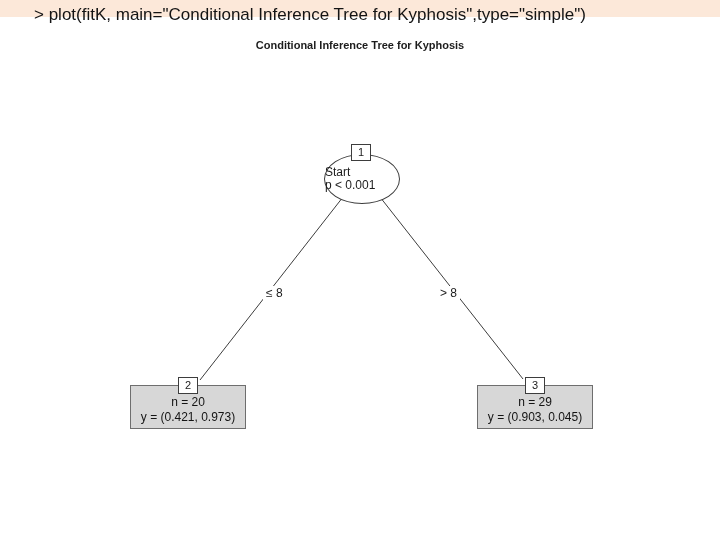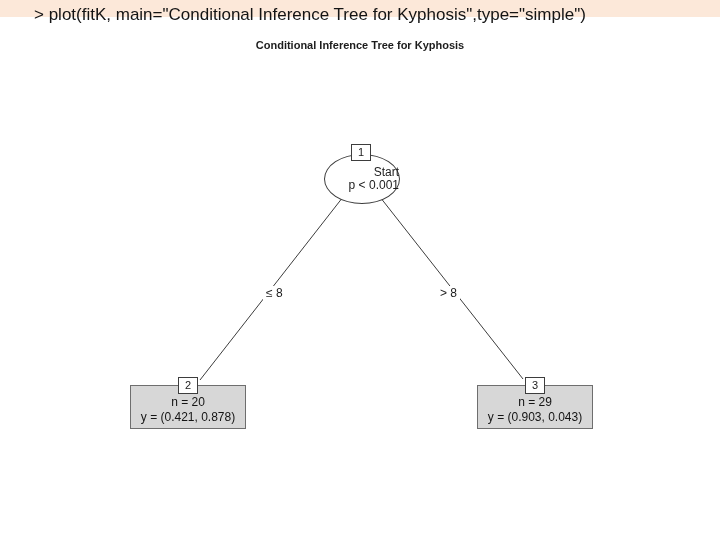--- a/index.html
+++ b/index.html
@@ -25,21 +25,21 @@
   .edges-svg{position:absolute;left:0;top:0;width:720px;height:540px;z-index:1;}
   .edge-label{
     position:absolute;z-index:2;background:#ffffff;
     font-size:12px;color:#1c1c1c;padding:0 3px;line-height:14px;
   }
   .edge-label.left{left:263px;top:286px;}
   .edge-label.right{left:437px;top:286px;}
   .root-node{
     position:absolute;left:324px;top:154px;width:74px;height:48px;
     border:1px solid #3d3d3d;border-radius:50%;background:#ffffff;z-index:2;
-    display:flex;flex-direction:column;align-items:flex-end;justify-content:center;
+    display:flex;flex-direction:column;align-items:flex-start;justify-content:center;
     font-size:12px;line-height:13px;color:#1c1c1c;text-align:center;
   }
   .node-badge{
     position:absolute;width:18px;height:15px;z-index:3;
     border:1px solid #3d3d3d;background:#ffffff;
     font-size:11px;line-height:15px;text-align:center;color:#1c1c1c;
   }
   .root-badge{left:351px;top:144px;}
   .leaf-node{
     position:absolute;width:116px;height:44px;z-index:2;
@@ -71,20 +71,20 @@
 
 <div class="root-node">
   <span>Start</span>
   <span>p &lt; 0.001</span>
 </div>
 <div class="node-badge root-badge">1</div>
 
 <div class="leaf-node leaf-left">
   <div class="node-badge badge">2</div>
   <span>n = 20</span>
-  <span>y = (0.421, 0.878)</span>
+  <span>y = (0.421, 0.973)</span>
 </div>
 
 <div class="leaf-node leaf-right">
   <div class="node-badge badge">3</div>
   <span>n = 29</span>
-  <span>y = (0.903, 0.043)</span>
+  <span>y = (0.903, 0.045)</span>
 </div>
 
 </body></html>

